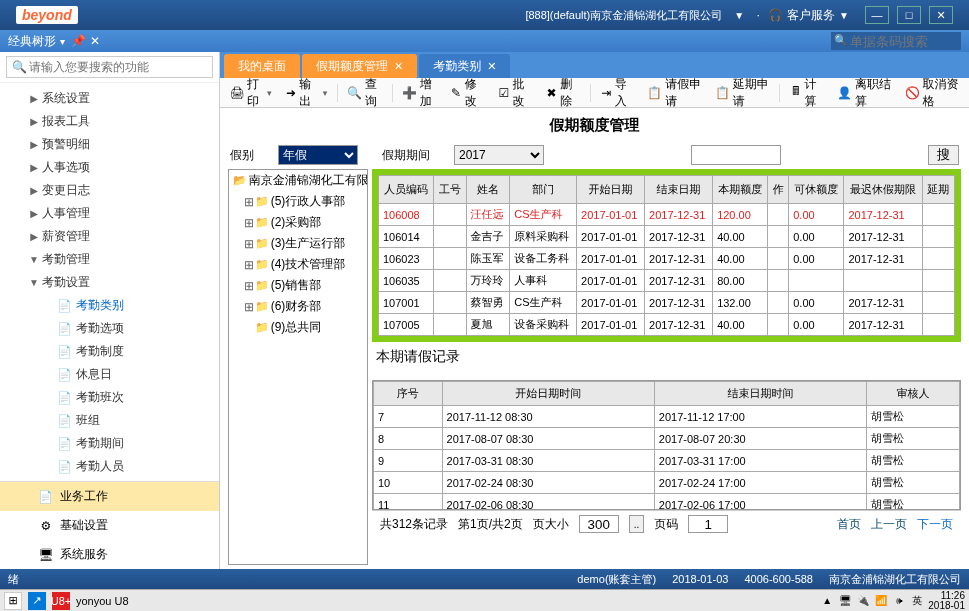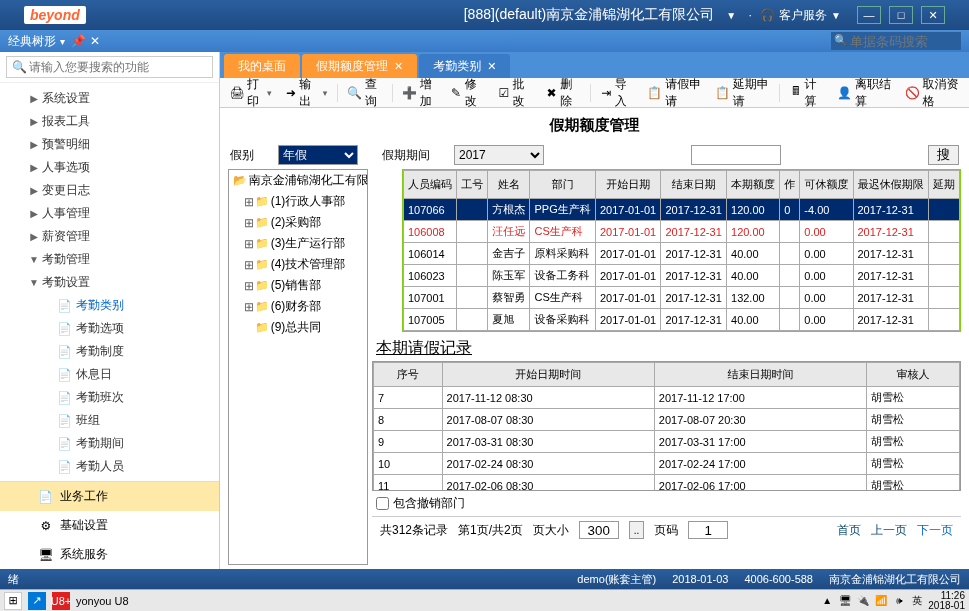--- a/index.html
+++ b/index.html
@@ -1,22 +1,22 @@
 <!DOCTYPE html>
 <html><head>
 <meta charset="utf-8">
 <style>
 * { margin: 0; padding: 0; box-sizing: border-box; }
 body { font-family: "Microsoft YaHei", SimSun, Arial, sans-serif; font-size: 12px; background: #fff; overflow: hidden; width: 969px; height: 611px; }
 
 
-.titlebar { height: 30px; background: linear-gradient(#2a5f9e, #1e4a82); color: #fff; display: flex; align-items: center; padding: 0 24px; }
+.titlebar { height: 30px; background: linear-gradient(#2a5f9e, #1e4a82); color: #fff; display: flex; align-items: center; padding: 0 16px; }
 .logo { font-style: italic; color: #ff6633; font-weight: bold; font-size: 14px; background: #fff; padding: 1px 6px; border-radius: 2px;}
 .titlebar-spacer { flex: 1; }
-.titlebar-text { font-size: 14px; margin-right: 8px; }
+.titlebar-text { font-size: 11px; margin-right: 8px; }
 .tb-dd { margin: 0 4px; font-size: 10px; }
 .service-icon { margin-right: 4px; }
 .win-btns { display: flex; gap: 8px; margin-left: 12px; }
 .win-btn { width: 24px; height: 18px; border: 1px solid #6a9; display: flex; align-items: center; justify-content: center; font-size: 11px; cursor: pointer; }
 
 
 .ribbon { height: 22px; background: linear-gradient(#4a8fd8, #3a7bc8); display: flex; align-items: center; padding: 0 8px; }
 .ribbon-left { display: flex; align-items: center; color: #fff; font-size: 12px; }
 .ribbon-close { margin-left: 4px; margin-right: 6px; cursor: pointer; }
 .pin-icon { margin-left: 2px; }
@@ -69,28 +69,28 @@
 .filter-row .finput { width: 90px; margin-left: auto; }
 
 .content-body { flex: 1; display: flex; overflow: hidden; padding: 0 8px 4px; gap: 4px; }
 .dept-tree { width: 140px; border: 1px solid #999; overflow: auto; font-size: 12px; }
 .dept-node { padding: 2px 4px; display: flex; align-items: center; cursor: pointer; white-space: nowrap; }
 .dept-exp { width: 12px; text-align: center; color: #666; }
 .dept-fold { color: #e8a030; margin-right: 2px; font-size: 11px; }
 .dept-node.lvl1 { padding-left: 14px; }
 
 .right-pane { flex: 1; display: flex; flex-direction: column; overflow: hidden; }
-.grid-wrap { border: 1px solid #84cc16; overflow: auto; margin-left: 30px; }
+.grid-wrap { border: 6px solid #84cc16; overflow: auto; }
 table.grid { border-collapse: collapse; width: 100%; font-size: 11px; }
 table.grid th { background: #e8e8e8; border: 1px solid #aaa; padding: 6px 4px; font-weight: normal; white-space: nowrap; }
 table.grid td { border: 1px solid #aaa; padding: 3px 4px; white-space: nowrap; }
 table.grid tr.sel td { background: #002a6e; color: #fff; }
 table.grid tr.red td { color: #e02020; }
 
-.sub-title { padding: 6px 4px 2px; font-size: 16px; text-decoration: underline; }
+.sub-title { padding: 6px 4px 14px; font-size: 14px; }
 .grid2-wrap { border: 1px solid #999; overflow: auto; max-height: 130px; }
 table.grid2 { border-collapse: collapse; width: 100%; font-size: 11px; }
 table.grid2 th { background: #e8e8e8; border: 1px solid #aaa; padding: 4px; font-weight: normal; }
 table.grid2 td { border: 1px solid #aaa; padding: 3px 4px; }
 
 .include-row { padding: 4px; font-size: 12px; display: flex; align-items: center; gap: 4px; }
 .pager { display: flex; align-items: center; gap: 10px; padding: 4px 8px; font-size: 12px; border-top: 1px solid #ccc; }
 .pager .sp { flex: 1; }
 .pager input { width: 40px; height: 18px; border: 1px solid #999; text-align: center; }
 .pager .pbtn { height: 18px; padding: 0 4px; border: 1px solid #999; background: #f0f0f0; cursor: pointer; font-size: 10px; }
@@ -335,21 +335,21 @@
 
     <div class="content-body">
       <div class="dept-tree" id="dept-tree">
           <div class="dept-node">
             <span class="dept-fold">📂</span>
             <span>南京金浦锦湖化工有限公司</span>
           </div>
           <div class="dept-node lvl1">
             <span class="dept-exp">⊞</span>
             <span class="dept-fold">📁</span>
-            <span>(1)行政人事部</span>
+            <span>(5)行政人事部</span>
           </div>
           <div class="dept-node lvl1">
             <span class="dept-exp">⊞</span>
             <span class="dept-fold">📁</span>
             <span>(2)采购部</span>
           </div>
           <div class="dept-node lvl1">
             <span class="dept-exp">⊞</span>
             <span class="dept-fold">📁</span>
             <span>(3)生产运行部</span>
@@ -387,33 +387,20 @@
                   <th>开始日期</th>
                   <th>结束日期</th>
                   <th>本期额度</th>
                   <th>作</th>
                   <th>可休额度</th>
                   <th>最迟休假期限</th>
                   <th>延期</th>
                 </tr>
               </thead>
               <tbody>
-                <tr class="sel">
-                  <td>107066</td>
-                  <td></td>
-                  <td>方根杰</td>
-                  <td>PPG生产科</td>
-                  <td>2017-01-01</td>
-                  <td>2017-12-31</td>
-                  <td>120.00</td>
-                  <td>0</td>
-                  <td>-4.00</td>
-                  <td>2017-12-31</td>
-                  <td></td>
-                </tr>
                 <tr class="red">
                   <td>106008</td>
                   <td></td>
                   <td>汪任远</td>
                   <td>CS生产科</td>
                   <td>2017-01-01</td>
                   <td>2017-12-31</td>
                   <td>120.00</td>
                   <td></td>
                   <td>0.00</td>
@@ -437,20 +424,33 @@
                   <td>106023</td>
                   <td></td>
                   <td>陈玉军</td>
                   <td>设备工务科</td>
                   <td>2017-01-01</td>
                   <td>2017-12-31</td>
                   <td>40.00</td>
                   <td></td>
                   <td>0.00</td>
                   <td>2017-12-31</td>
+                  <td></td>
+                </tr>
+                <tr>
+                  <td>106035</td>
+                  <td></td>
+                  <td>万玲玲</td>
+                  <td>人事科</td>
+                  <td>2017-01-01</td>
+                  <td>2017-12-31</td>
+                  <td>80.00</td>
+                  <td></td>
+                  <td></td>
+                  <td></td>
                   <td></td>
                 </tr>
                 <tr>
                   <td>107001</td>
                   <td></td>
                   <td>蔡智勇</td>
                   <td>CS生产科</td>
                   <td>2017-01-01</td>
                   <td>2017-12-31</td>
                   <td>132.00</td>
@@ -512,24 +512,20 @@
                   <td>胡雪松</td>
                 </tr>
                 <tr>
                   <td>11</td>
                   <td>2017-02-06 08:30</td>
                   <td>2017-02-06 17:00</td>
                   <td>胡雪松</td>
                 </tr>
               </tbody>
             </table>
-        </div>
-        <div class="include-row">
-          <input type="checkbox" style="">
-          <span>包含撤销部门</span>
         </div>
         <div class="pager">
           <span>共312条记录</span>
           <span>第1页/共2页</span>
           <span>页大小</span>
           <input value="300" style="">
           <button class="pbtn">..</button>
           <span>页码</span>
           <input value="1" style="">
           <span class="sp"></span>

